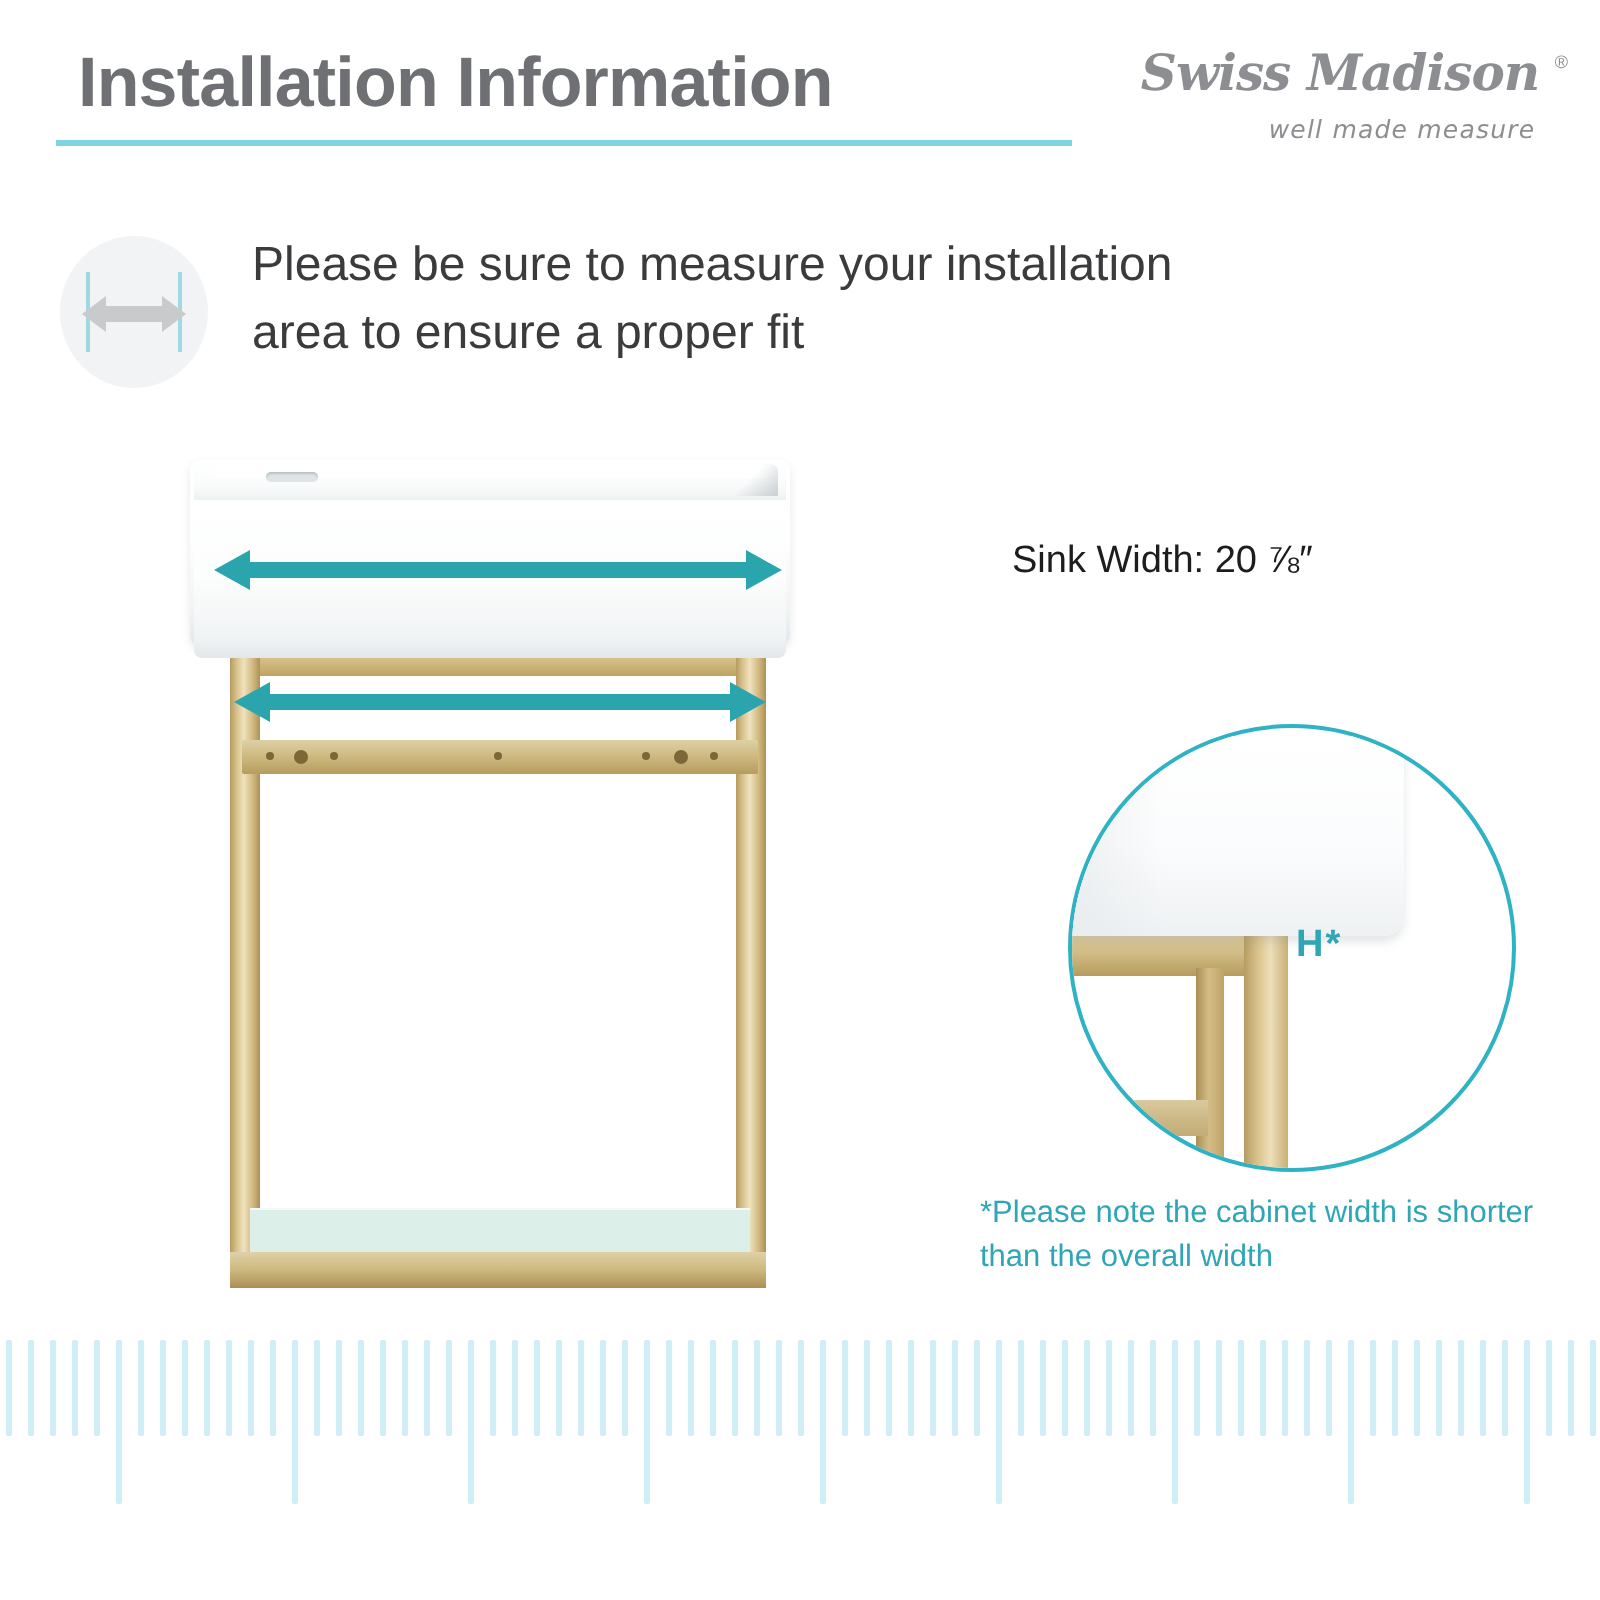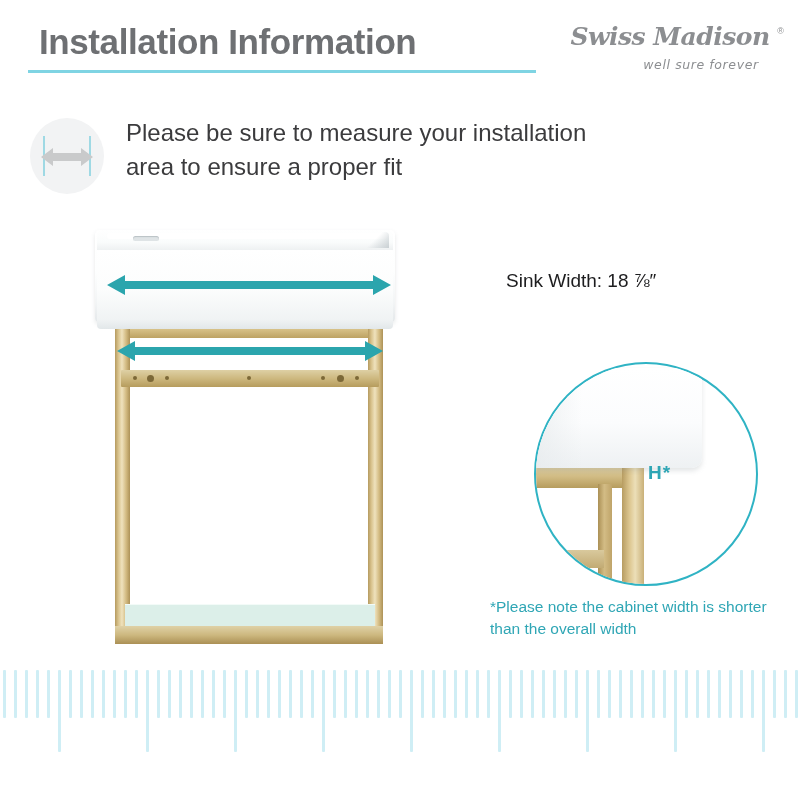--- a/index.html
+++ b/index.html
@@ -330,21 +330,21 @@
 </head>
 <body>
 
 <div id="header">
   <div id="page-title" style="color: rgb(110, 112, 115);">Installation Information</div>
   <div id="title-underline" style="background: rgb(127, 212, 227);"></div>
 
   <div id="brand-logo">
     <div id="brand-name">Swiss Madison</div>
     <div id="brand-reg">®</div>
-    <div id="brand-tagline">well sure forever</div>
+    <div id="brand-tagline">well made measure</div>
   </div>
 </div>
 
 <div id="notice-row">
   <div id="measure-icon-circle">
     <div class="icon-endbar left"></div>
     <div class="icon-endbar right"></div>
     <svg id="measure-arrow-svg" width="52" height="24" viewBox="0 0 52 24">
       <polygon points="0,12 12,3 12,8 40,8 40,3 52,12 40,21 40,16 12,16 12,21" fill="#c9cacb"></polygon>
     </svg>
@@ -385,21 +385,21 @@
   <svg id="arrow-sink-width" width="284" height="22" viewBox="0 0 284 22">
     <polygon points="0,11 18,1 18,7 266,7 266,1 284,11 266,21 266,15 18,15 18,21" fill="#2ba5ad"></polygon>
   </svg>
 
   <svg id="arrow-cabinet-width" width="266" height="22" viewBox="0 0 266 22">
     <polygon points="0,11 18,1 18,7 248,7 248,1 266,11 248,21 248,15 18,15 18,21" fill="#2ba5ad"></polygon>
   </svg>
 </div>
 
 <div id="dimension-block">
-  <div class="dimension-line">Sink Width: 18 ⅞″</div>
+  <div class="dimension-line">Sink Width: 20 ⅞″</div>
 </div>
 
 <div id="detail-callout" style="border-color: rgb(47, 179, 196);">
   <div id="detail-rail-top"></div>
   <div id="detail-post-inner"></div>
   <div id="detail-post-outer"></div>
   <div id="detail-bracket"></div>
   <div id="detail-bracket-hole"></div>
   <div id="detail-sink"></div>
   <div id="detail-sink-shade"></div>

